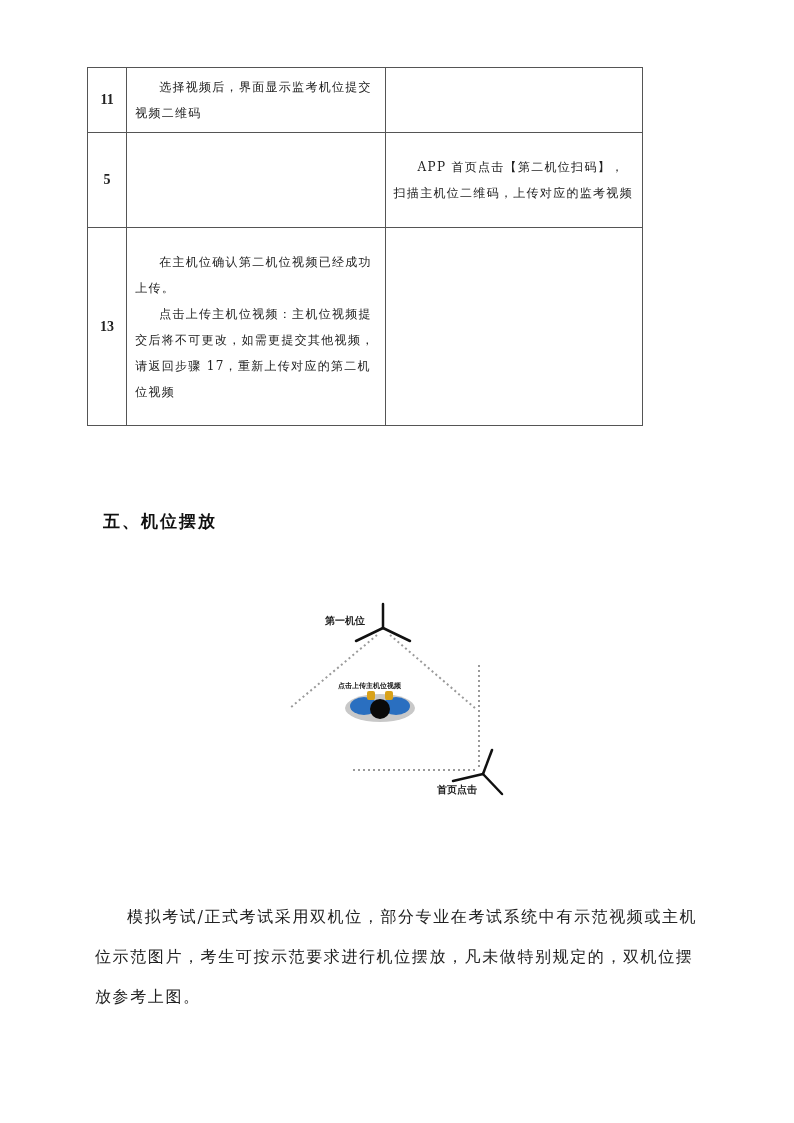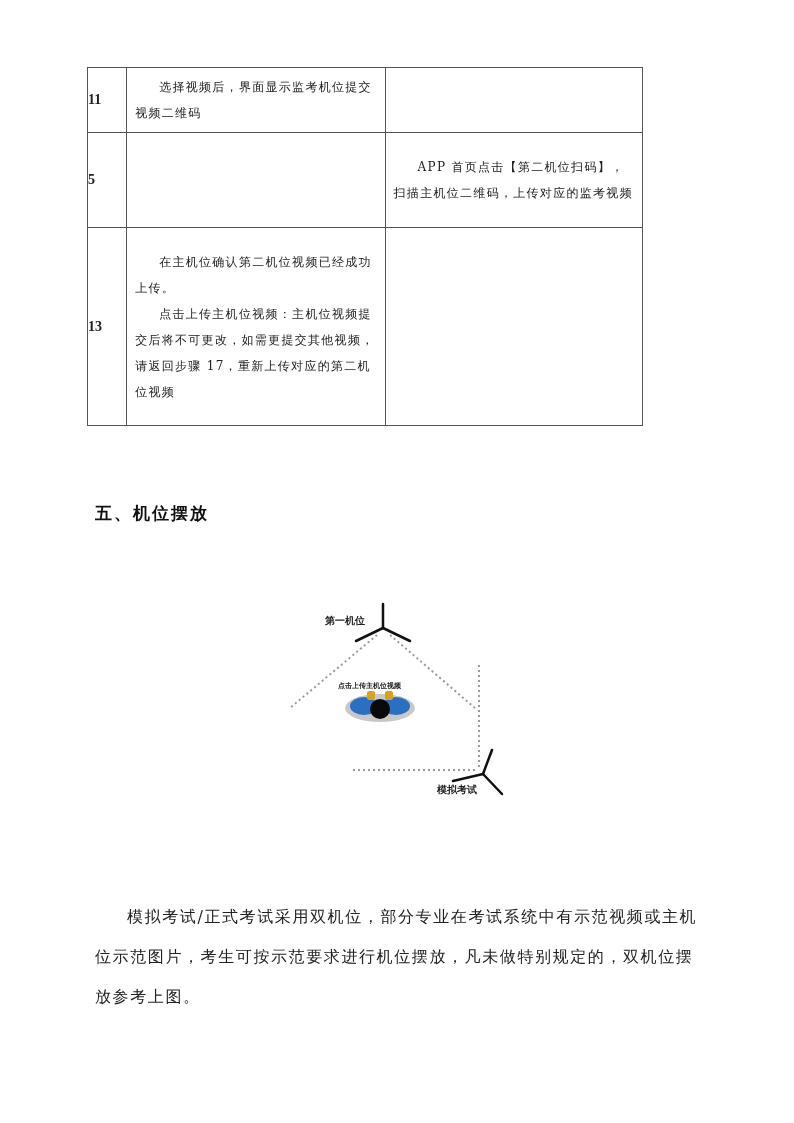--- a/index.html
+++ b/index.html
@@ -4,28 +4,28 @@
   <style>
     html, body { margin: 0; padding: 0; background: #ffffff; }
     body { width: 794px; height: 1123px; position: relative; overflow: hidden;
            font-family: "DejaVu Serif", "Liberation Serif", serif; color: #222; }
     .page { position: absolute; left: 0; top: 0; width: 794px; height: 1123px; }
 
     table.steps { position: absolute; left: 87px; top: 67px; border-collapse: collapse;
                   width: 556px; table-layout: fixed; }
     table.steps td { border: 1px solid #555; vertical-align: middle; padding: 3px 8px 3px 8px;
                      font-size: 12px; line-height: 26px; letter-spacing: 1.3px; color: #222; }
-    table.steps td.num { width: 37px; font-family: "Liberation Serif", serif;
+    table.steps td.num { width: 37px; text-align: center; font-family: "Liberation Serif", serif;
                          font-weight: bold; font-size: 14px; letter-spacing: 0; padding: 0; }
     table.steps td.col-a { width: 234px; }
     table.steps td.col-b { width: 233px; margin-left: 20px; }
     .para { text-indent: 2em; margin: 0; }
 
     .section-title { position: absolute; left: 95px; top: 502px; font-family: "DejaVu Sans", sans-serif;
-                     font-weight: bold; font-size: 17px; letter-spacing: 2px; color: #111; margin: 0; }
+                     font-weight: bold; font-size: 17px; letter-spacing: 2px; color: #111; margin: 8px; }
 
     .figure { position: absolute; left: 280px; top: 590px; width: 240px; height: 220px; }
     .figure svg { width: 240px; height: 220px; display: block; }
     .fig-label { position: absolute; font-family: Liberation Mono, monospace; font-weight: bold; color: #222; white-space: nowrap; }
     .lbl-cam1 { left: 45px; top: 24px; font-size: 10px; }
     .lbl-cam2 { left: 157px; top: 193px; font-size: 10px; }
     .lbl-student { left: 58px; top: 91px; font-size: 7px; }
 
     .body-text { position: absolute; left: 95px; top: 897px; width: 605px; font-size: 16px; line-height: 40px;
                  letter-spacing: 1.6px; margin: 0; color: #222; text-indent: 2em; }
@@ -93,18 +93,18 @@
       </g>
 
       <g stroke="#111" stroke-width="2.5" stroke-linecap="round" fill="none">
         <line x1="203" y1="184" x2="212" y2="160"></line>
         <line x1="203" y1="184" x2="173" y2="191"></line>
         <line x1="203" y1="184" x2="222" y2="204"></line>
       </g>
     </svg>
     <span class="fig-label lbl-cam1">第一机位</span>
     <span class="fig-label lbl-student">点击上传主机位视频</span>
-    <span class="fig-label lbl-cam2">模拟考试</span>
+    <span class="fig-label lbl-cam2">首页点击</span>
   </div>
 
   <p class="body-text">模拟考试/正式考试采用双机位，部分专业在考试系统中有示范视频或主机位示范图片，考生可按示范要求进行机位摆放，凡未做特别规定的，双机位摆放参考上图。</p>
 
 </div>
 
 </body></html>

